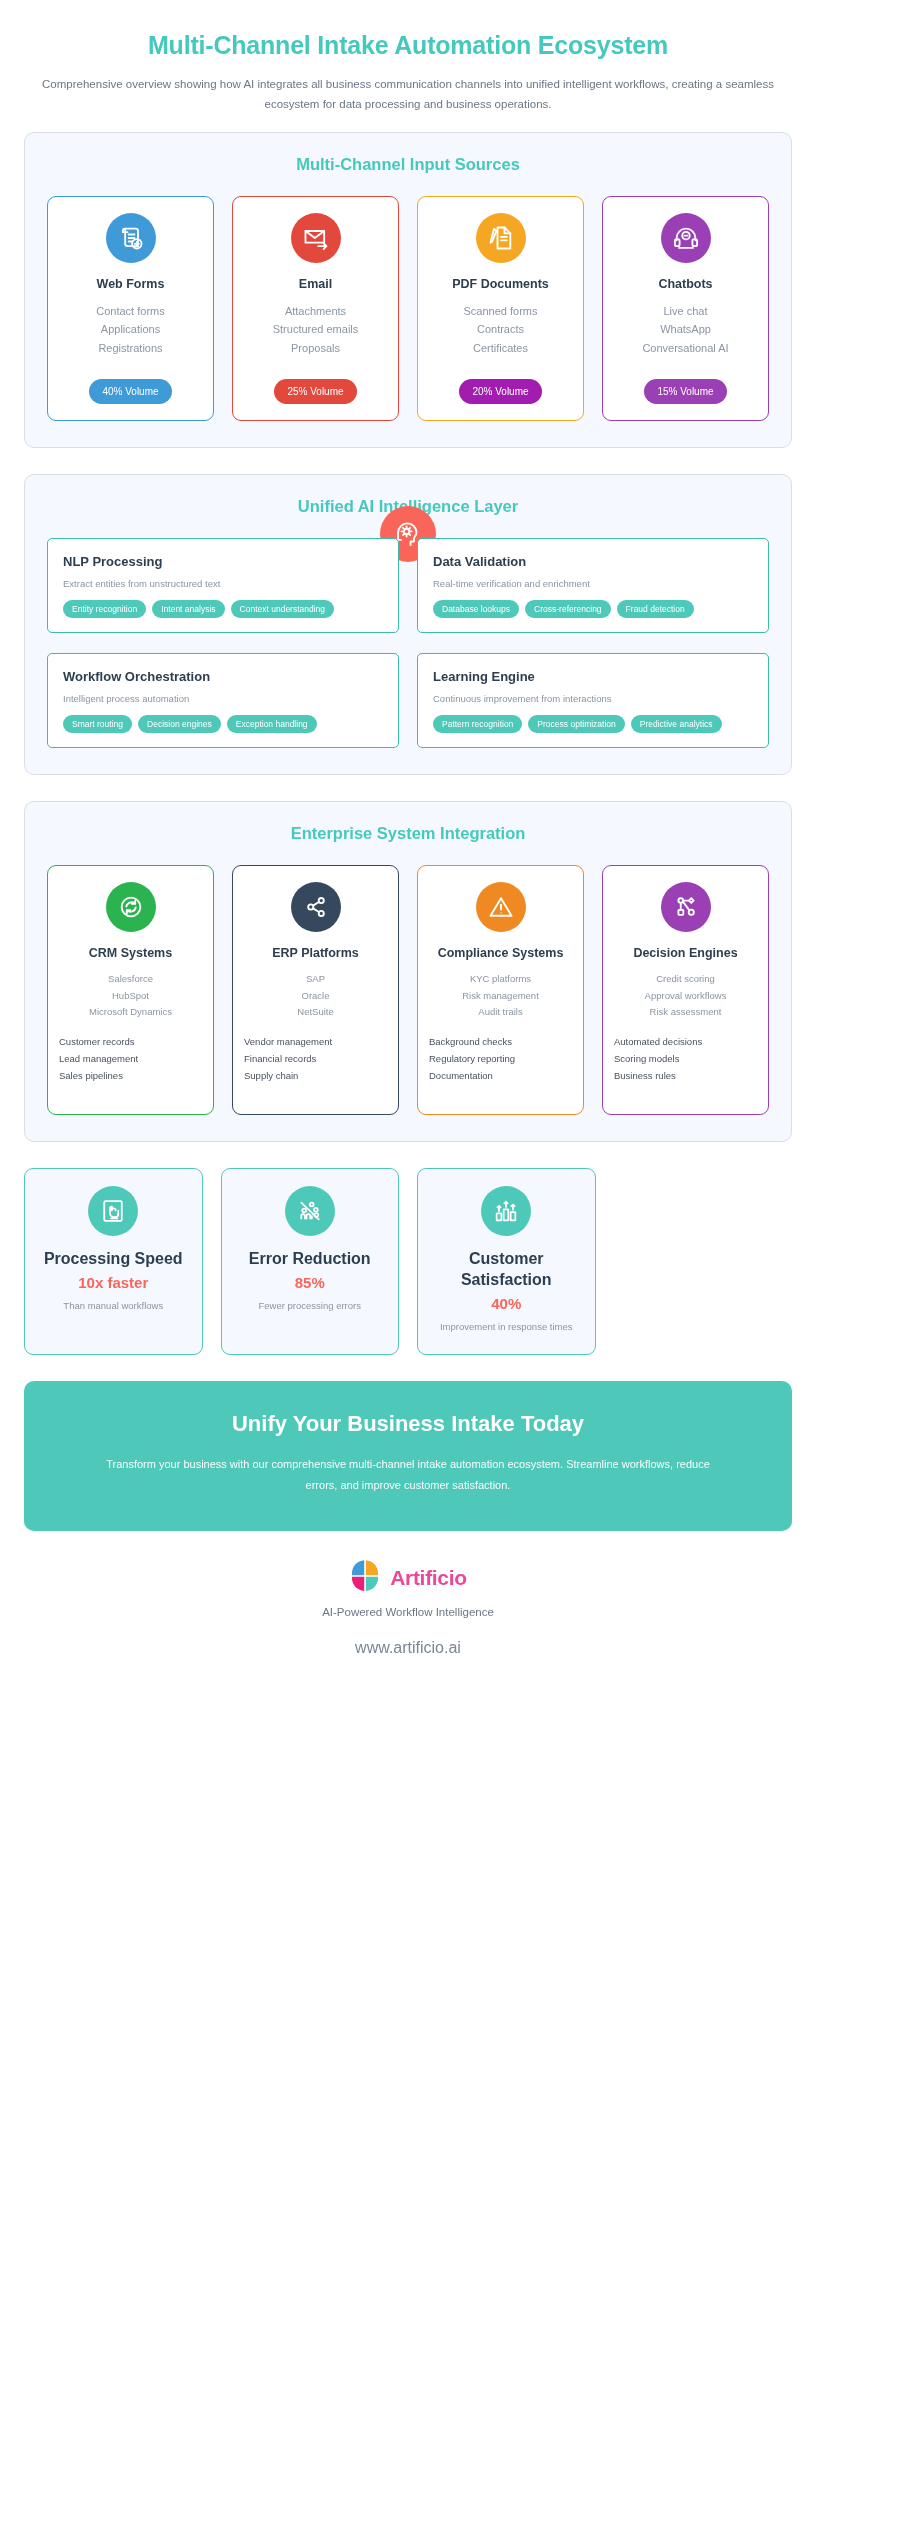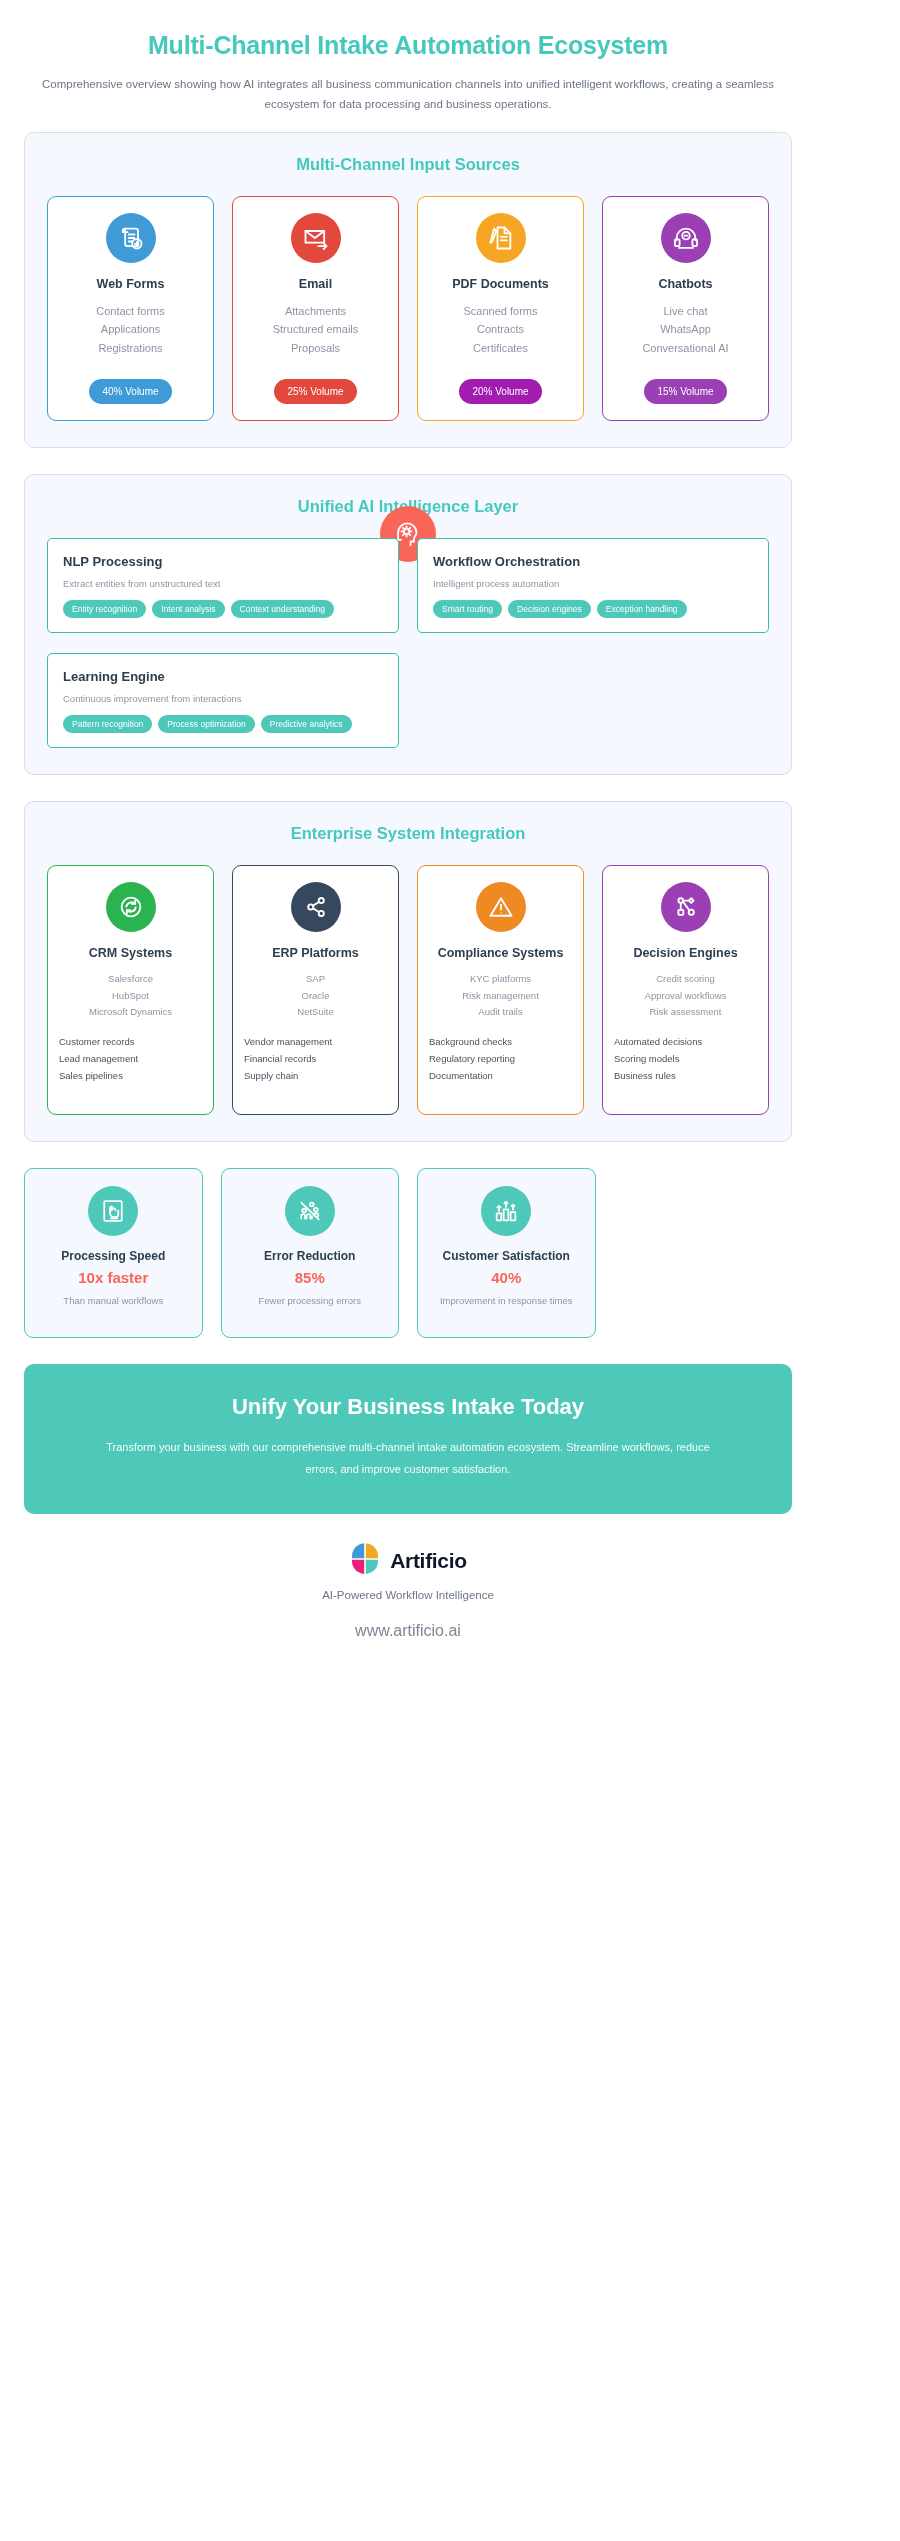--- a/index.html
+++ b/index.html
@@ -156,39 +156,39 @@
   .metric {
     background: #f5f8fe;
     border: 1.3px solid #4ec8b8;
     border-radius: 9px;
     padding: 17px 10px 20px 10px;
     text-align: center;
     display: flex; flex-direction: column; align-items: center;
     min-height: 170px;
   }
   .metric .circ { background: #4ec8b8; }
-  .metric-label { font-size: 12px; font-weight: bold; color: #2d3e50; line-height: 1.3; }
+  .metric-label { font-size: 16px; font-weight: bold; color: #2d3e50; line-height: 1.3; }
   .metric-value { font-size: 15px; font-weight: bold; color: #fa6559; margin: 4px 0 7px 0; }
   .metric-note { font-size: 9.5px; color: #8b95a3; line-height: 1.6; }
 
   
   .cta {
     background: #4ec8b8;
     border-radius: 10px;
     padding: 30px 70px 34px 70px;
     text-align: center;
     margin-bottom: 28px;
   }
   .cta-title { font-size: 22px; font-weight: bold; color: #ffffff; margin-bottom: 17px; }
   .cta-text { font-size: 11px; color: #ffffff; line-height: 1.95; opacity: .96; }
 
   
   .footer { text-align: center; padding-bottom: 10px; }
   .logo-row { display: flex; align-items: center; justify-content: center; gap: 9px; }
-  .logo-name { font-size: 21px; font-weight: bold; color: #0f172a; letter-spacing: -0.3px; }
+  .logo-name { font-size: 21px; font-weight: bold; color: #ec4899; letter-spacing: -0.3px; }
   .footer-tag { font-size: 11.5px; color: #6b7786; margin-top: 9px; }
   .footer-url { font-size: 16px; color: #7b8695; margin-top: 21px; }
 </style>
 </head>
 <body>
 
 <div class="page">
 
   <div class="hero">
     <div class="hero-title">Multi-Channel Intake Automation Ecosystem</div>
@@ -292,20 +292,29 @@
         <div class="ai-card">
           <div class="ai-title">NLP Processing</div>
           <div class="ai-desc">Extract entities from unstructured text</div>
           <div class="tags">
             <span class="tag">Entity recognition</span>
             <span class="tag">Intent analysis</span>
             <span class="tag">Context understanding</span>
           </div>
         </div>
 
+        <div class="ai-card">
+          <div class="ai-title">Data Validation</div>
+          <div class="ai-desc">Real-time verification and enrichment</div>
+          <div class="tags">
+            <span class="tag">Database lookups</span>
+            <span class="tag">Cross-referencing</span>
+            <span class="tag">Fraud detection</span>
+          </div>
+        </div>
 
         <div class="ai-card">
           <div class="ai-title">Workflow Orchestration</div>
           <div class="ai-desc">Intelligent process automation</div>
           <div class="tags">
             <span class="tag">Smart routing</span>
             <span class="tag">Decision engines</span>
             <span class="tag">Exception handling</span>
           </div>
         </div>

